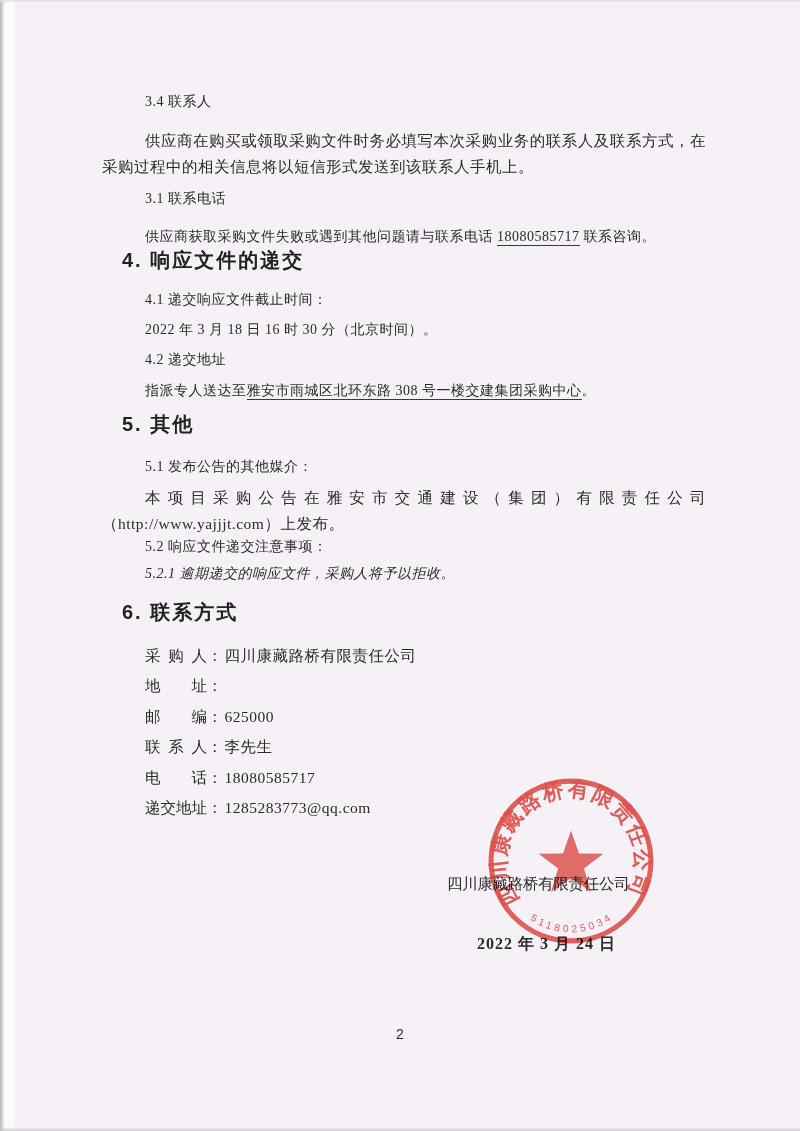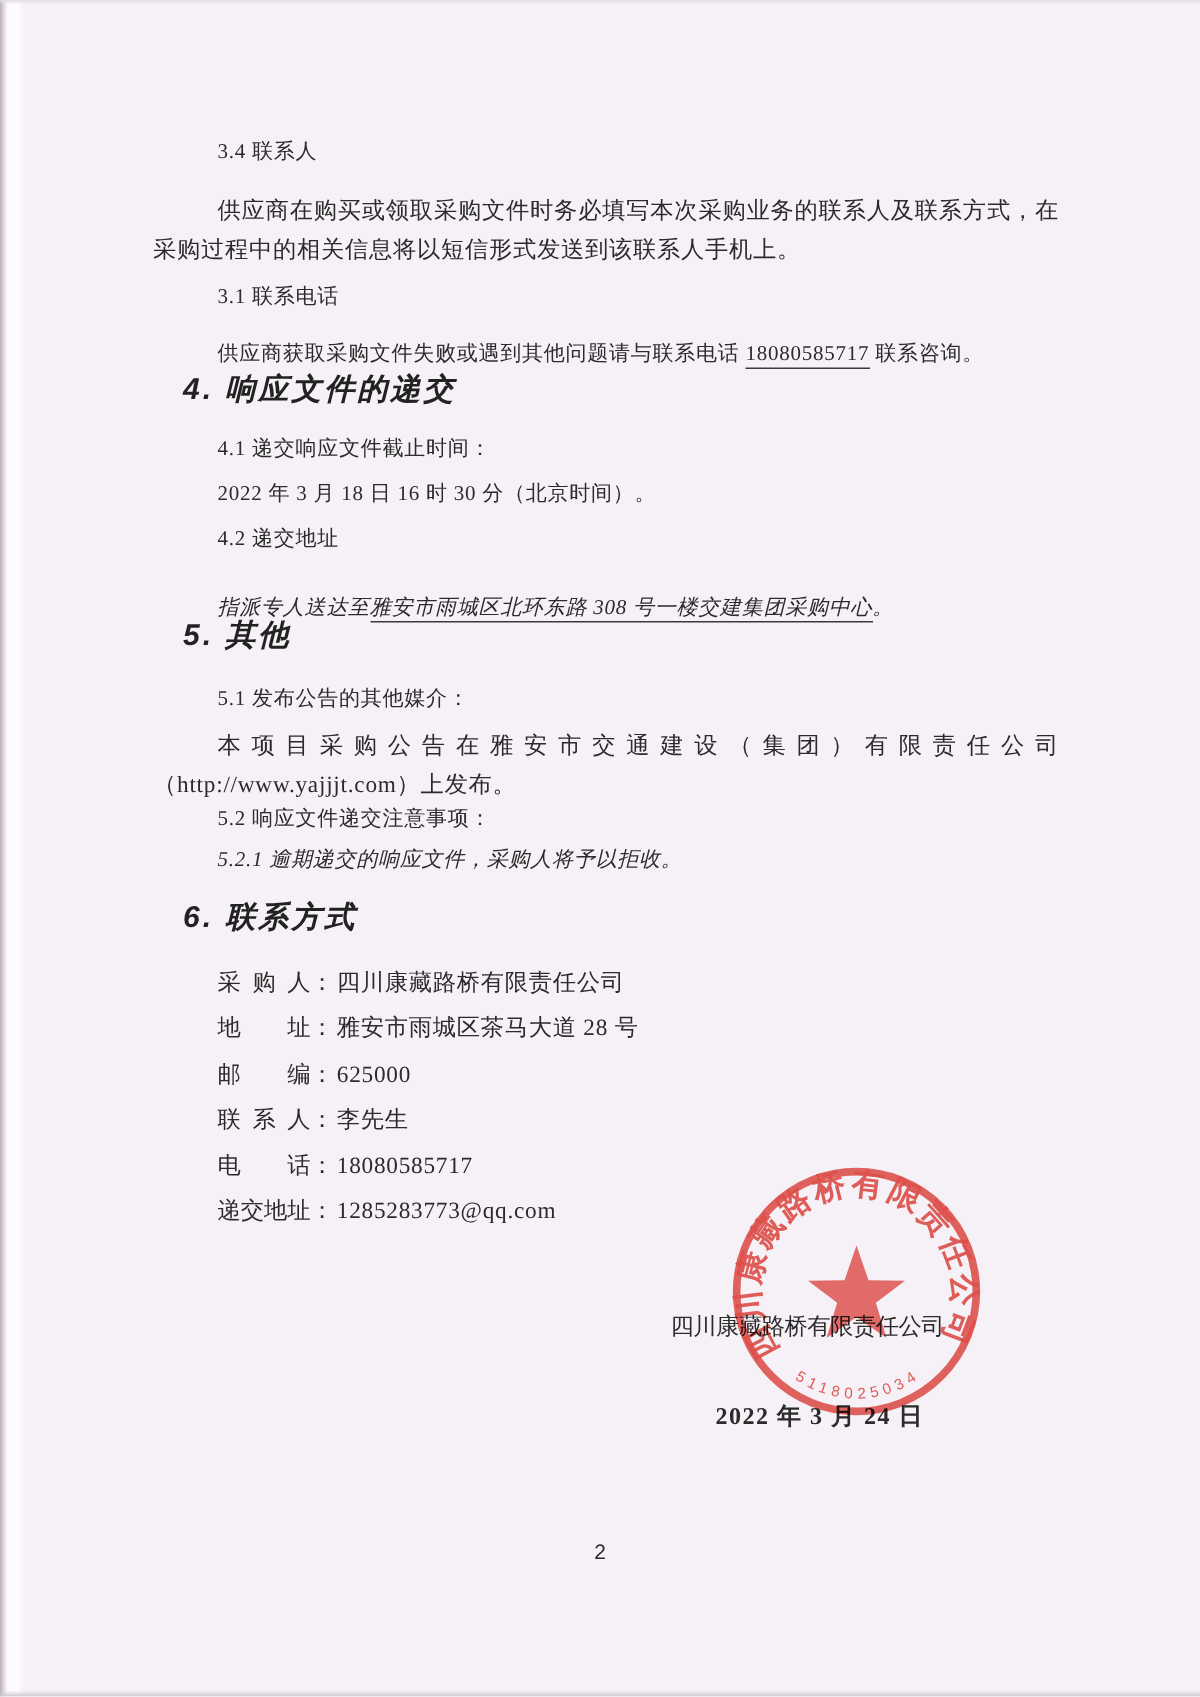--- a/index.html
+++ b/index.html
@@ -23,21 +23,21 @@
   .scan-edge-top{
     position:absolute;left:0;top:0;width:800px;height:3px;
     background:linear-gradient(180deg,#e3dde3 0px,rgba(246,241,247,0) 3px);
     pointer-events:none;
   }
   .line{position:absolute;font-size:14px;line-height:20px;white-space:nowrap;letter-spacing:0.5px;}
   .para{position:absolute;left:102px;width:604px;font-size:15.5px;line-height:26px;text-indent:43px;letter-spacing:0.5px;text-align:justify;}
   .heading{
     position:absolute;left:122px;
     font-family:"Liberation Sans","DejaVu Sans",sans-serif;
-    font-weight:bold;font-size:20px;line-height:24px;letter-spacing:2px;color:#222;white-space:nowrap;font-style:italic;
+    font-weight:bold;font-size:20px;line-height:24px;letter-spacing:2px;color:#222;white-space:nowrap;
   }
   .ul{border-bottom:1px solid #3a3a3a;padding-bottom:1px;}
   .contact{position:absolute;left:145px;top:640px;}
   .contact-row{height:30.5px;display:flex;align-items:center;font-size:15.5px;line-height:21px;}
   .contact-label{
     display:inline-block;width:62px;
     text-align:justify;text-align-last:justify;
     white-space:normal;
   }
   .contact-colon{display:inline-block;}
@@ -59,39 +59,38 @@
 
 <div class="line" style="top:92px;left:145px;">3.4 联系人</div>
 <div class="para" style="top:128px;">供应商在购买或领取采购文件时务必填写本次采购业务的联系人及联系方式，在采购过程中的相关信息将以短信形式发送到该联系人手机上。</div>
 <div class="line" style="top:189px;left:145px;">3.1 联系电话</div>
 <div class="line" style="top:227px;left:145px;"><span>供应商获取采购文件失败或遇到其他问题请与联系电话 </span><span class="ul">18080585717</span><span> 联系咨询。</span></div>
 
 <div class="heading" style="top:248px;">4. 响应文件的递交</div>
 <div class="line" style="top:290px;left:145px;">4.1 递交响应文件截止时间：</div>
 <div class="line" style="top:320px;left:145px;">2022 年 3 月 18 日 16 时 30 分（北京时间）。</div>
 <div class="line" style="top:350px;left:145px;">4.2 递交地址</div>
-<div class="line" style="top:396px;left:145px;font-style:italic;"><span>指派专人送达至</span><span class="ul">雅安市雨城区北环东路 308 号一楼交建集团采购中心</span><span>。</span></div>
+<div class="line" style="top:381px;left:145px;"><span>指派专人送达至</span><span class="ul">雅安市雨城区北环东路 308 号一楼交建集团采购中心</span><span>。</span></div>
 
 <div class="heading" style="top:412px;">5. 其他</div>
 <div class="line" style="top:457px;left:145px;">5.1 发布公告的其他媒介：</div>
 <div class="para" style="top:485px;">本项目采购公告在雅安市交通建设（集团）有限责任公司（http://www.yajjjt.com）上发布。</div>
 <div class="line" style="top:537px;left:145px;">5.2 响应文件递交注意事项：</div>
 <div class="line" style="top:564px;left:145px;font-style:italic;">5.2.1 逾期递交的响应文件，采购人将予以拒收。</div>
 
 <div class="heading" style="top:600px;">6. 联系方式</div>
 <div class="contact">
   <div class="contact-row">
     <span class="contact-label">采 购 人</span>
       <span class="contact-colon">：</span>
       <span class="contact-value">四川康藏路桥有限责任公司</span>
   </div>
   <div class="contact-row">
     <span class="contact-label">地 址</span>
       <span class="contact-colon">：</span>
-      <span class="contact-value">雅安市雨城区茶马大道 28 号</span>
   </div>
   <div class="contact-row">
     <span class="contact-label">邮 编</span>
       <span class="contact-colon">：</span>
       <span class="contact-value">625000</span>
   </div>
   <div class="contact-row">
     <span class="contact-label">联 系 人</span>
       <span class="contact-colon">：</span>
       <span class="contact-value">李先生</span>

